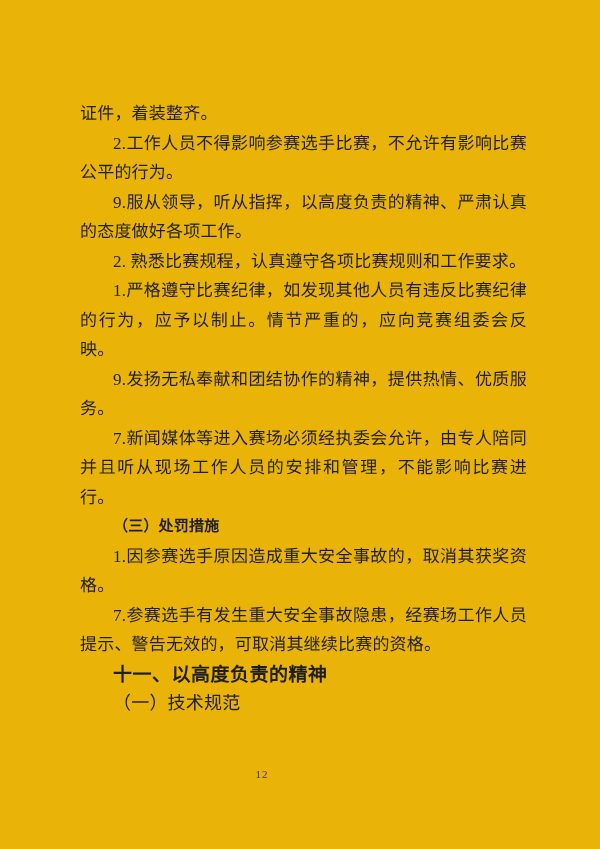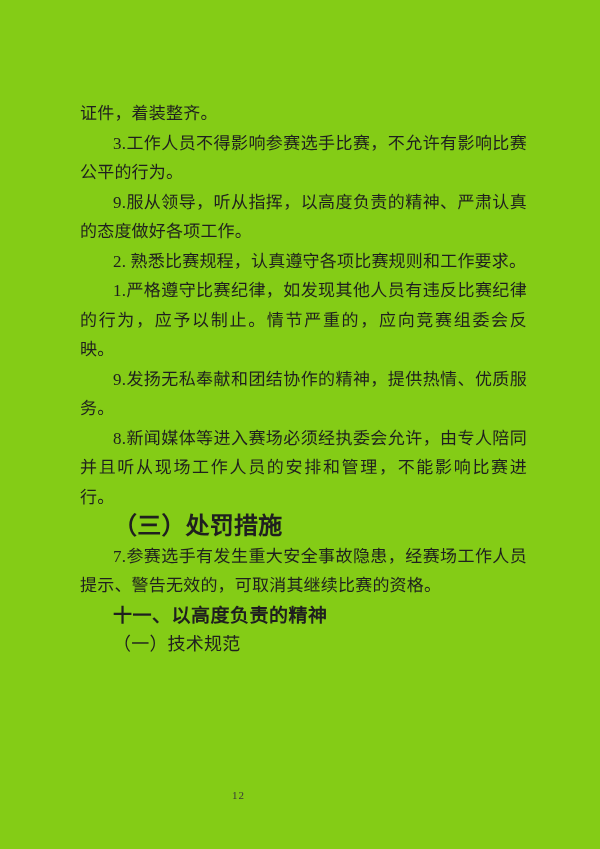--- a/index.html
+++ b/index.html
@@ -4,21 +4,21 @@
 <style>
   html, body {
     margin: 0;
     padding: 0;
     background: #ffffff;
   }
   .page {
     position: relative;
     width: 600px;
     height: 849px;
-    background: #84cc16;
+    background: #eab308;
     overflow: hidden;
     font-family: "Liberation Serif", serif;
     color: #1f1f1f;
   }
   .doc-body {
     position: absolute;
     top: 99px;
     left: 80px;
     width: 447px;
     font-size: 17px;
@@ -28,58 +28,59 @@
   }
   .doc-body p {
     margin: 0;
     text-indent: 33px;
   }
   .doc-body p.noindent {
     text-indent: 0;
   }
   .sub-heading {
     font-weight: bold;
-    font-size: 24px;
+    font-size: 15px;
   }
   .chapter-heading {
     font-family: "Liberation Sans", sans-serif;
     font-weight: bold;
     font-size: 19px;
     letter-spacing: 0.5px;
   }
   .sub-heading-2 {
     font-size: 18px;
   }
   .page-footer {
     position: absolute;
-    top: 785px;
+    top: 764px;
     left: 232px;
     width: 60px;
-    text-align: left;
+    text-align: center;
   }
   .page-number {
     font-family: "Liberation Serif", serif;
     font-size: 11px;
     color: #3a3a3a;
     letter-spacing: 1px;
   }
 </style>
 </head>
 <body>
 
 <div class="page">
   <div class="doc-body">
     <p class="noindent">证件，着装整齐。</p>
-    <p>3.工作人员不得影响参赛选手比赛，不允许有影响比赛公平的行为。</p>
+    <p>2.工作人员不得影响参赛选手比赛，不允许有影响比赛公平的行为。</p>
     <p>9.服从领导，听从指挥，以高度负责的精神、严肃认真的态度做好各项工作。</p>
     <p>2. 熟悉比赛规程，认真遵守各项比赛规则和工作要求。</p>
     <p>1.严格遵守比赛纪律，如发现其他人员有违反比赛纪律的行为，应予以制止。情节严重的，应向竞赛组委会反映。</p>
     <p>9.发扬无私奉献和团结协作的精神，提供热情、优质服务。</p>
-    <p>8.新闻媒体等进入赛场必须经执委会允许，由专人陪同并且听从现场工作人员的安排和管理，不能影响比赛进行。</p>
+    <p>7.新闻媒体等进入赛场必须经执委会允许，由专人陪同并且听从现场工作人员的安排和管理，不能影响比赛进行。</p>
     <p class="sub-heading">（三）处罚措施</p>
+    <p>1.因参赛选手原因造成重大安全事故的，取消其获奖资格。</p>
     <p>7.参赛选手有发生重大安全事故隐患，经赛场工作人员提示、警告无效的，可取消其继续比赛的资格。</p>
     <p class="chapter-heading">十一、以高度负责的精神</p>
     <p class="sub-heading-2">（一）技术规范</p>
   </div>
   <div class="page-footer">
     <span class="page-number">12</span>
   </div>
 </div>
 
 </body></html>

